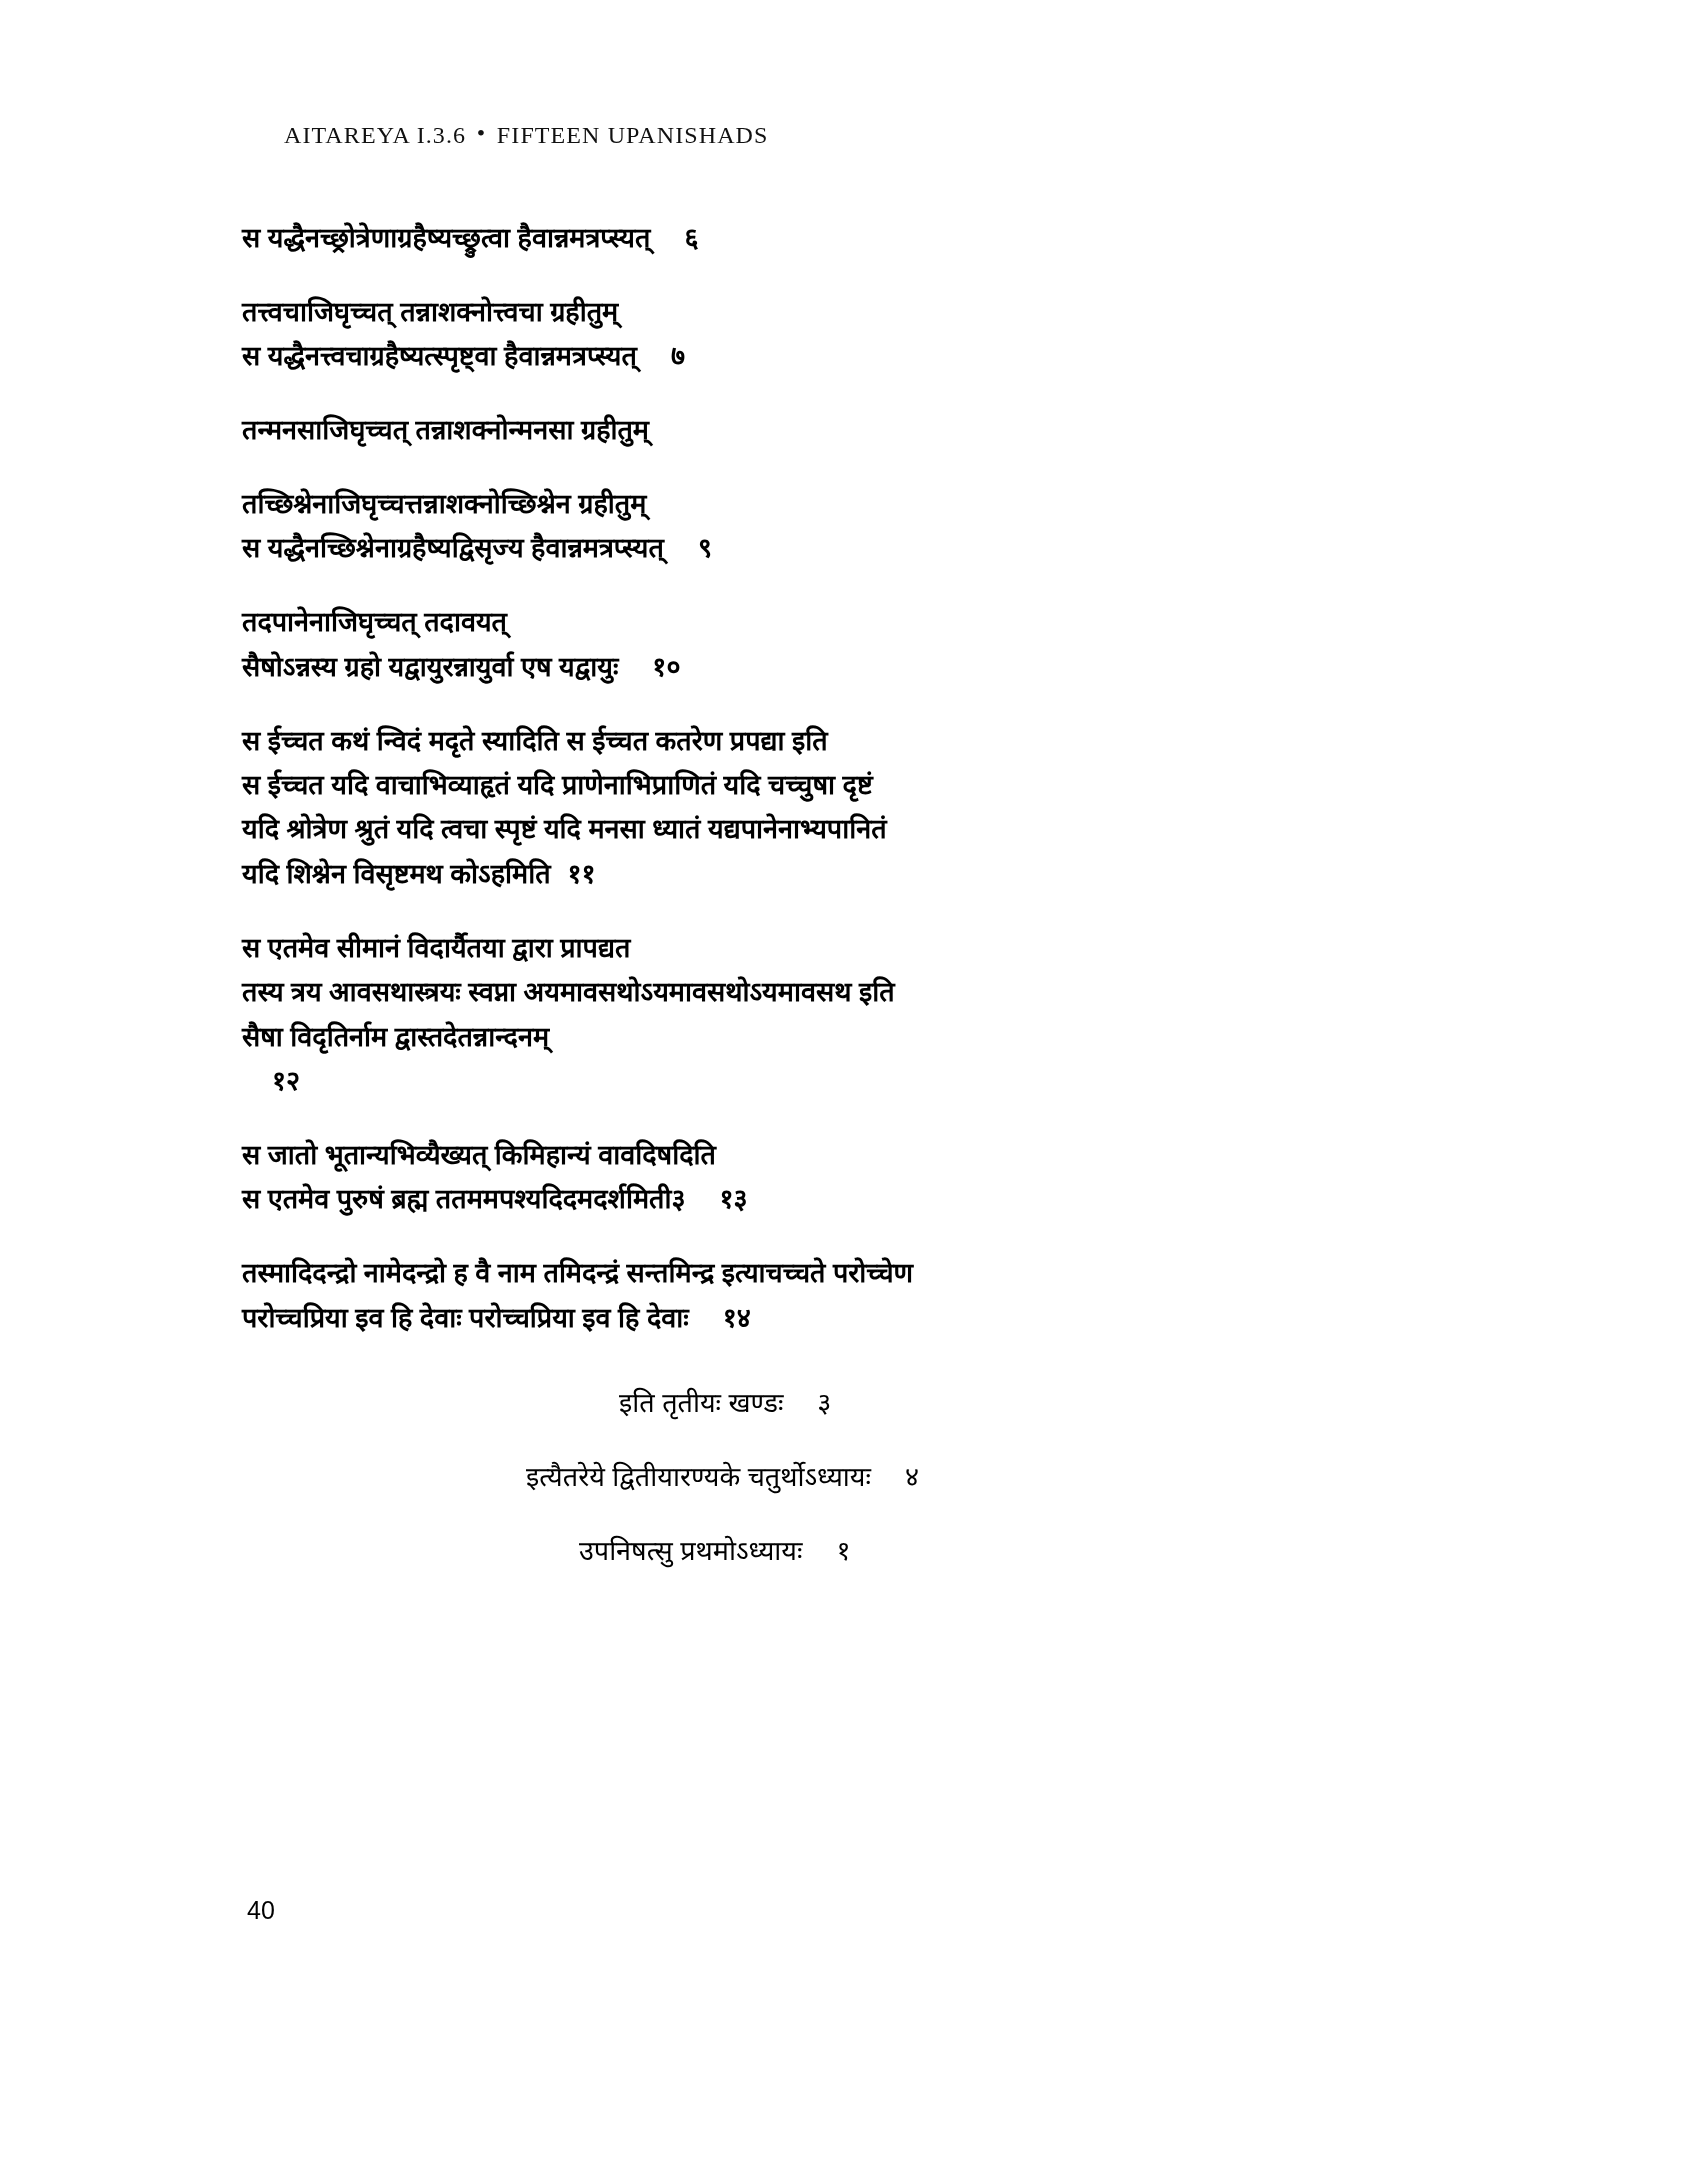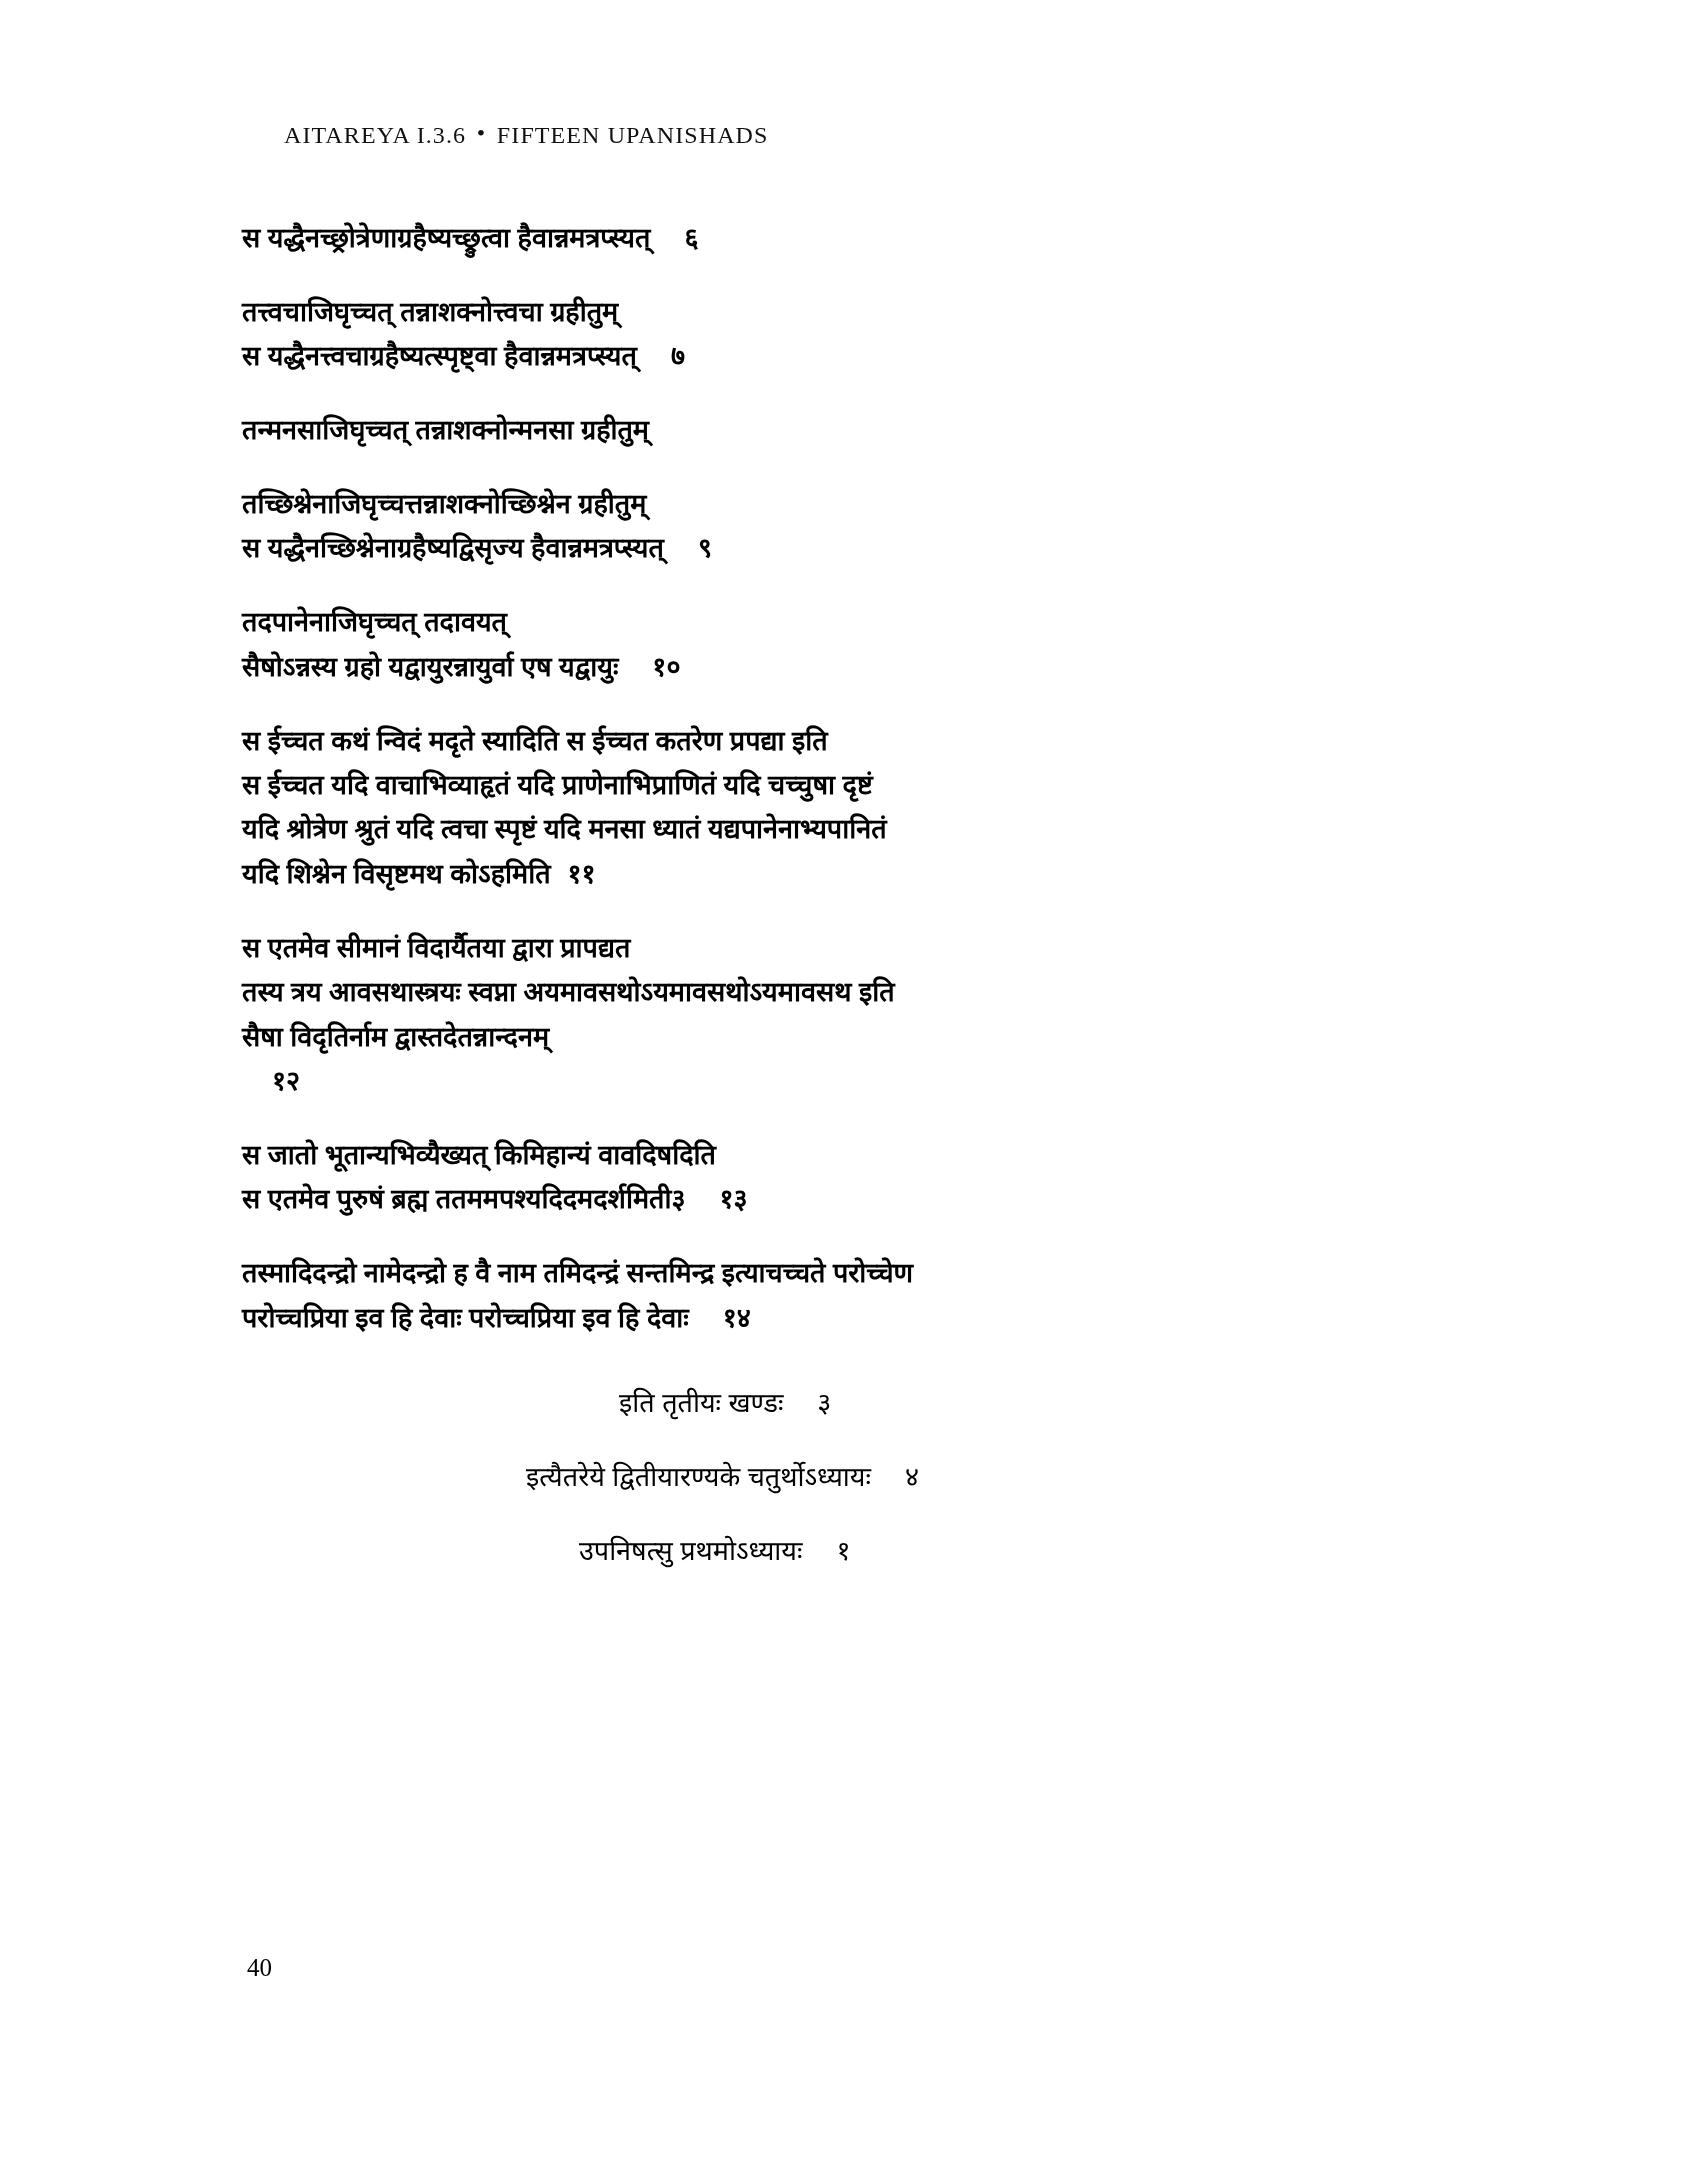--- a/index.html
+++ b/index.html
@@ -83,22 +83,22 @@
   .col-3 { padding-left: 337px; }
   .colophon .vline { margin-bottom: 22.5px; }
 
   
   .stanza .vline + .vline { margin-top: 2.6px; }
 
   
   .folio {
     position: absolute;
     left: 247px;
-    top: 1954px;
-    font-family: Liberation Serif, serif;
+    top: 1896px;
+    font-family: Liberation Sans, sans-serif;
     font-size: 25px;
     color: #000000;
   }
 </style>
 </head>
 <body>
 
 <div class="page">
 
   <div class="running-head">

